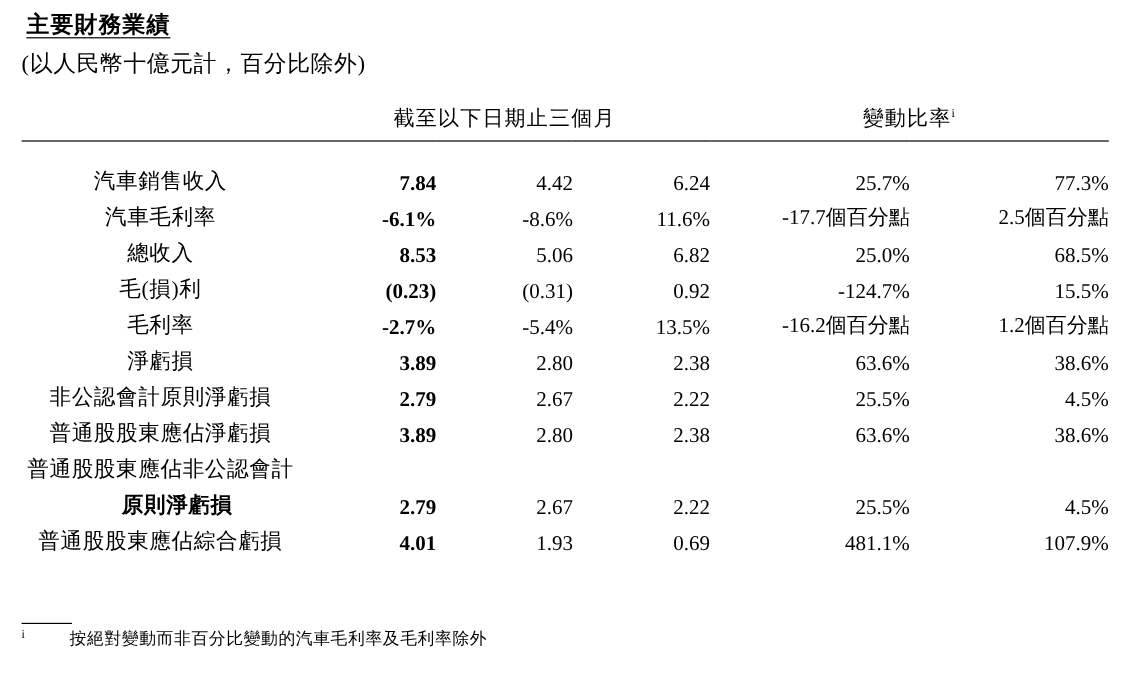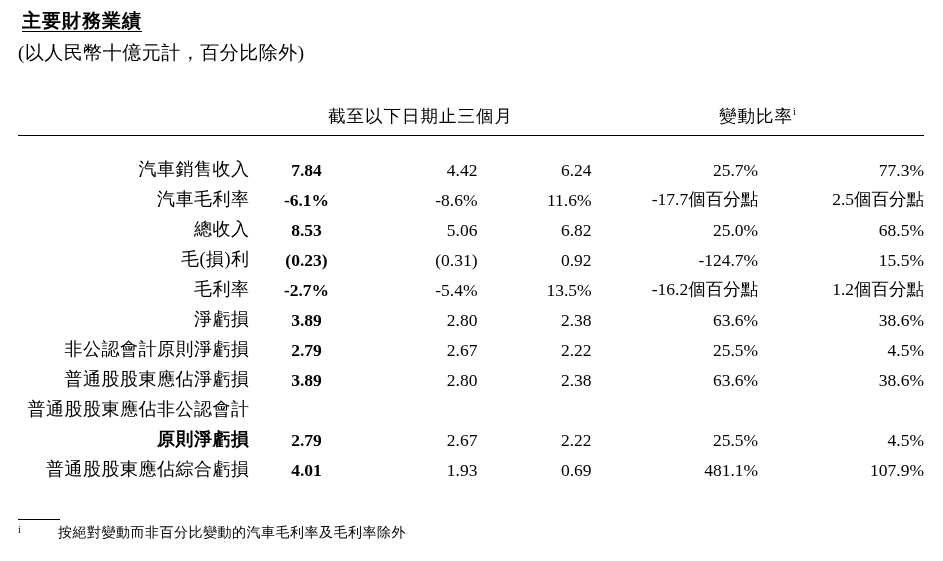--- a/index.html
+++ b/index.html
@@ -35,21 +35,21 @@
   .doc-subtitle {
     position: absolute;
     left: 18px;
     top: 40px;
     font-size: 19px;
     letter-spacing: 0.5px;
   }
   table.fin {
     position: absolute;
     left: 18px;
-    top: 104px;
+    top: 86px;
     width: 906px;
     border-collapse: collapse;
     font-size: 17px;
   }
   table.fin td, table.fin th {
     padding: 0;
     vertical-align: bottom;
     font-weight: normal;
   }
   .grp-head {
@@ -82,39 +82,38 @@
   .head-underline td {
     border-bottom: 1px solid #000;
     height: 1px;
     font-size: 0;
     line-height: 0;
   }
   .spacer-row td {
     height: 18px;
   }
   .lbl {
-    text-align: right;
+    text-align: center;
     white-space: nowrap;
     font-size: 18px;
     padding: 3px 0 3px 0 !important;
     letter-spacing: 0.5px;
   }
   .lbl.indent {
     padding-left: 28px !important;
     font-weight: bold;
   }
   .num {
     text-align: right;
     white-space: nowrap;
     font-size: 17.5px;
     padding: 3px 0 3px 0 !important;
   }
   .num.bold {
     font-weight: bold;
-    text-align: center;
   }
   .c-cur { width: 118px; }
   .c-q2  { width: 118px; }
   .c-py  { width: 118px; }
   .c-yoy { width: 170px; }
   .c-qoq { width: 170px; }
   .c-lbl { width: 232px; }
   .footnote-rule {
     position: absolute;
     left: 18px;

